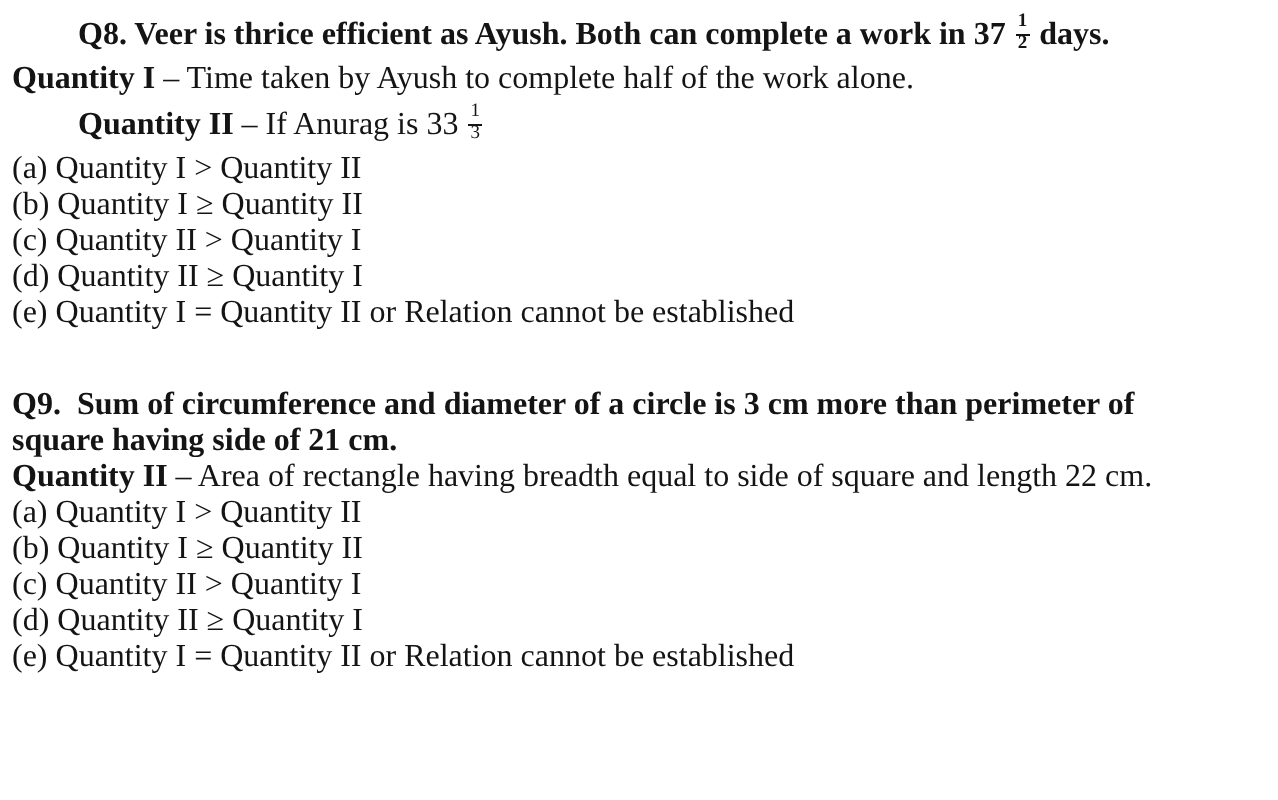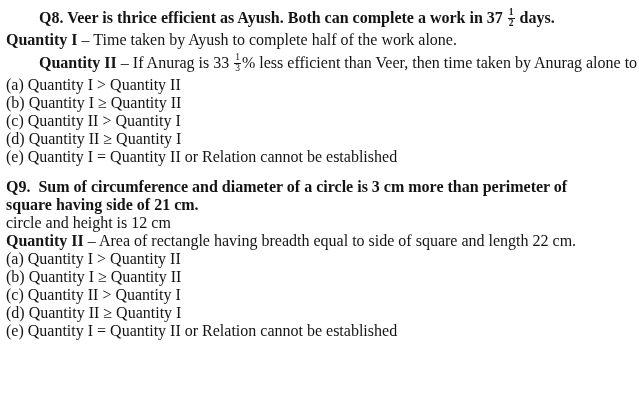--- a/index.html
+++ b/index.html
@@ -12,21 +12,21 @@
     overflow: hidden;
     background: #ffffff;
     color: #141414;
     font-family: "Liberation Serif", "DejaVu Serif", serif;
     font-size: 16px;
   }
   #doc {
     padding: 4px 4px 0 6px;
   }
   .question + .question {
-    margin-top: 12px;
+    margin-top: 28px;
   }
   .line {
     white-space: pre;
     line-height: 18px;
     min-height: 18px;
   }
   .line.tall {
     line-height: 27px;
     margin-left: 33px;
   }
@@ -47,31 +47,30 @@
   .frac .num { padding: 0 1px; }
   .frac .den { border-top: 1px solid currentColor; padding: 0 1px; }
 </style>
 </head>
 <body>
 
 <div id="doc">
     <div class="question">
       <div class="line tall"><span class="b">Q8. Veer is thrice efficient as Ayush. Both can complete a work in 37 </span><span class="frac b"><span class="num">1</span><span class="den">2</span></span><span class="b"> </span><span class="b i">days</span><span class="b">.</span></div>
       <div class="line"><span class="b">Quantity I </span><span>– Time taken by Ayush to complete half of the work alone.</span></div>
-      <div class="line tall"><span class="b">Quantity II </span><span>– If Anurag is 33 </span><span class="frac"><span class="num">1</span><span class="den">3</span></span><span>% less efficient than Veer, then time taken by Anurag alone to</span></div>
+      <div class="line tall"><span class="b">Quantity II </span><span>– If Anurag is 33 </span><span class="frac"><span class="num">1</span><span class="den">3</span></span></div>
       <div class="line"><span>(a) Quantity I &gt; Quantity II</span></div>
       <div class="line"><span>(b) Quantity I ≥ Quantity II</span></div>
       <div class="line"><span>(c) Quantity II &gt; Quantity I</span></div>
       <div class="line"><span>(d) Quantity II ≥ Quantity I</span></div>
       <div class="line"><span>(e) Quantity I = Quantity II or Relation cannot be established</span></div>
     </div>
     <div class="question">
       <div class="line"><span class="b">Q9.  Sum of circumference and diameter of a circle is 3 cm more than perimeter of</span></div>
       <div class="line"><span class="b">square having side of 21 cm.</span></div>
-      <div class="line"><span>circle and height is 12 cm</span></div>
       <div class="line"><span class="b">Quantity II </span><span>– Area of rectangle having breadth equal to side of square and length 22 cm.</span></div>
       <div class="line"><span>(a) Quantity I &gt; Quantity II</span></div>
       <div class="line"><span>(b) Quantity I ≥ Quantity II</span></div>
       <div class="line"><span>(c) Quantity II &gt; Quantity I</span></div>
       <div class="line"><span>(d) Quantity II ≥ Quantity I</span></div>
       <div class="line"><span>(e) Quantity I = Quantity II or Relation cannot be established</span></div>
     </div>
   </div>
 
 </body></html>

